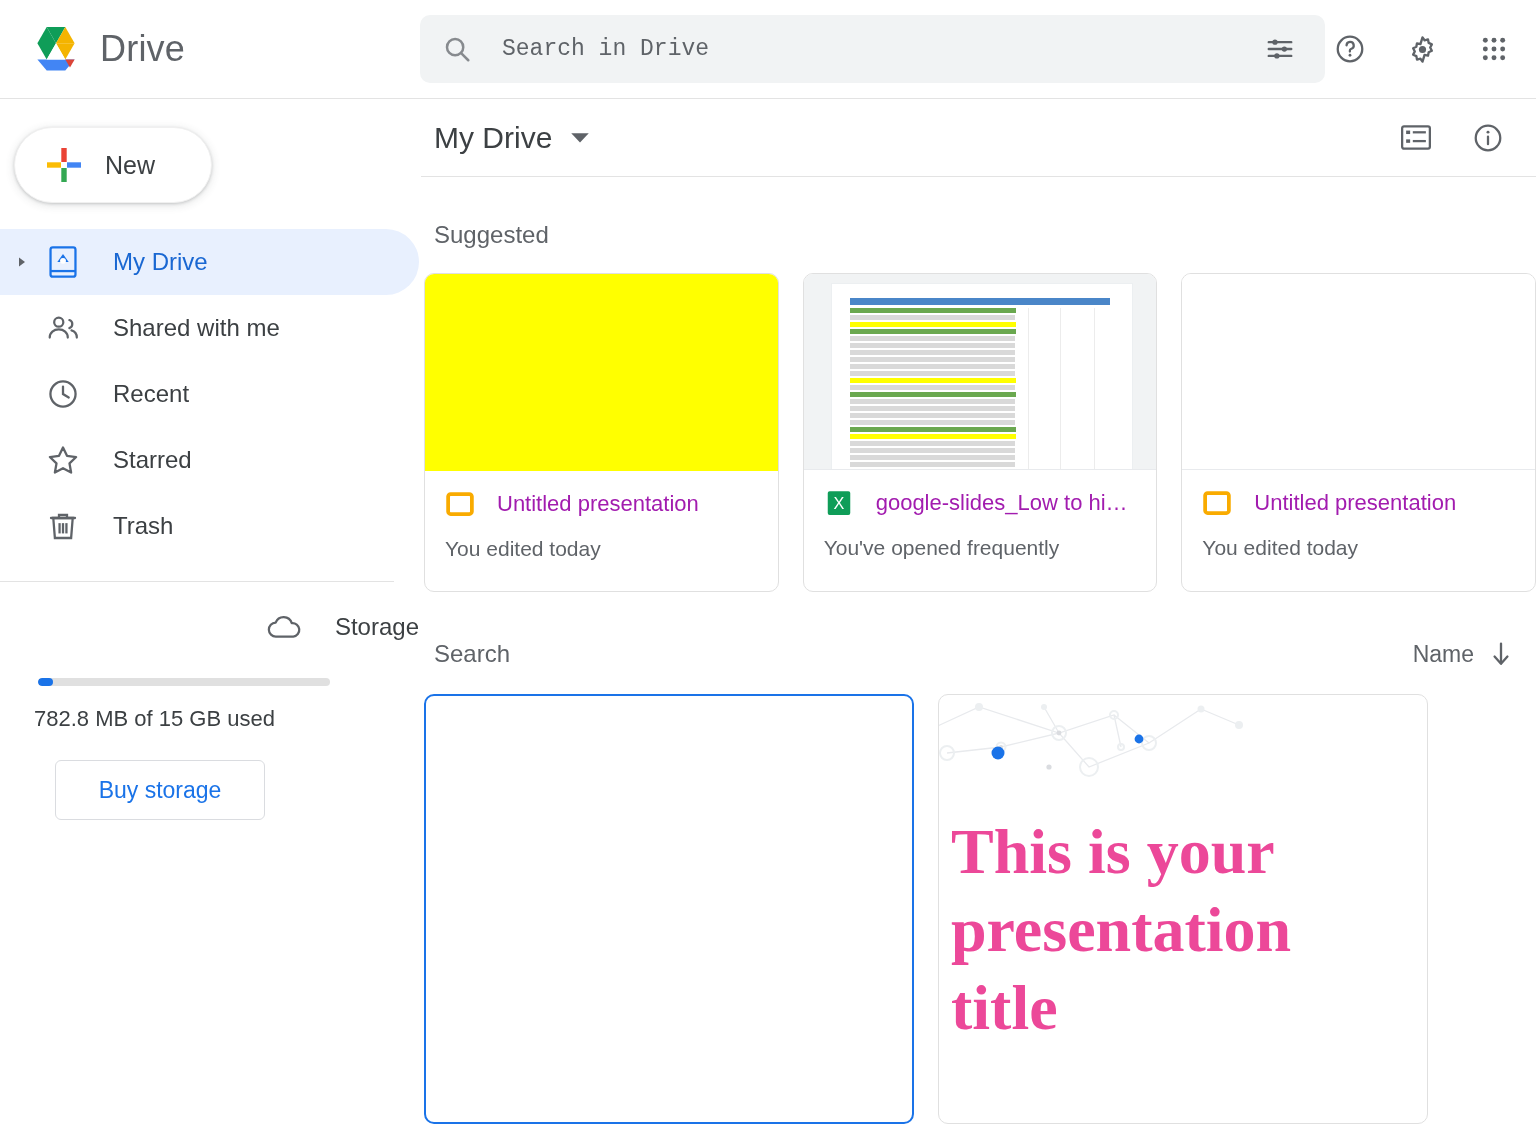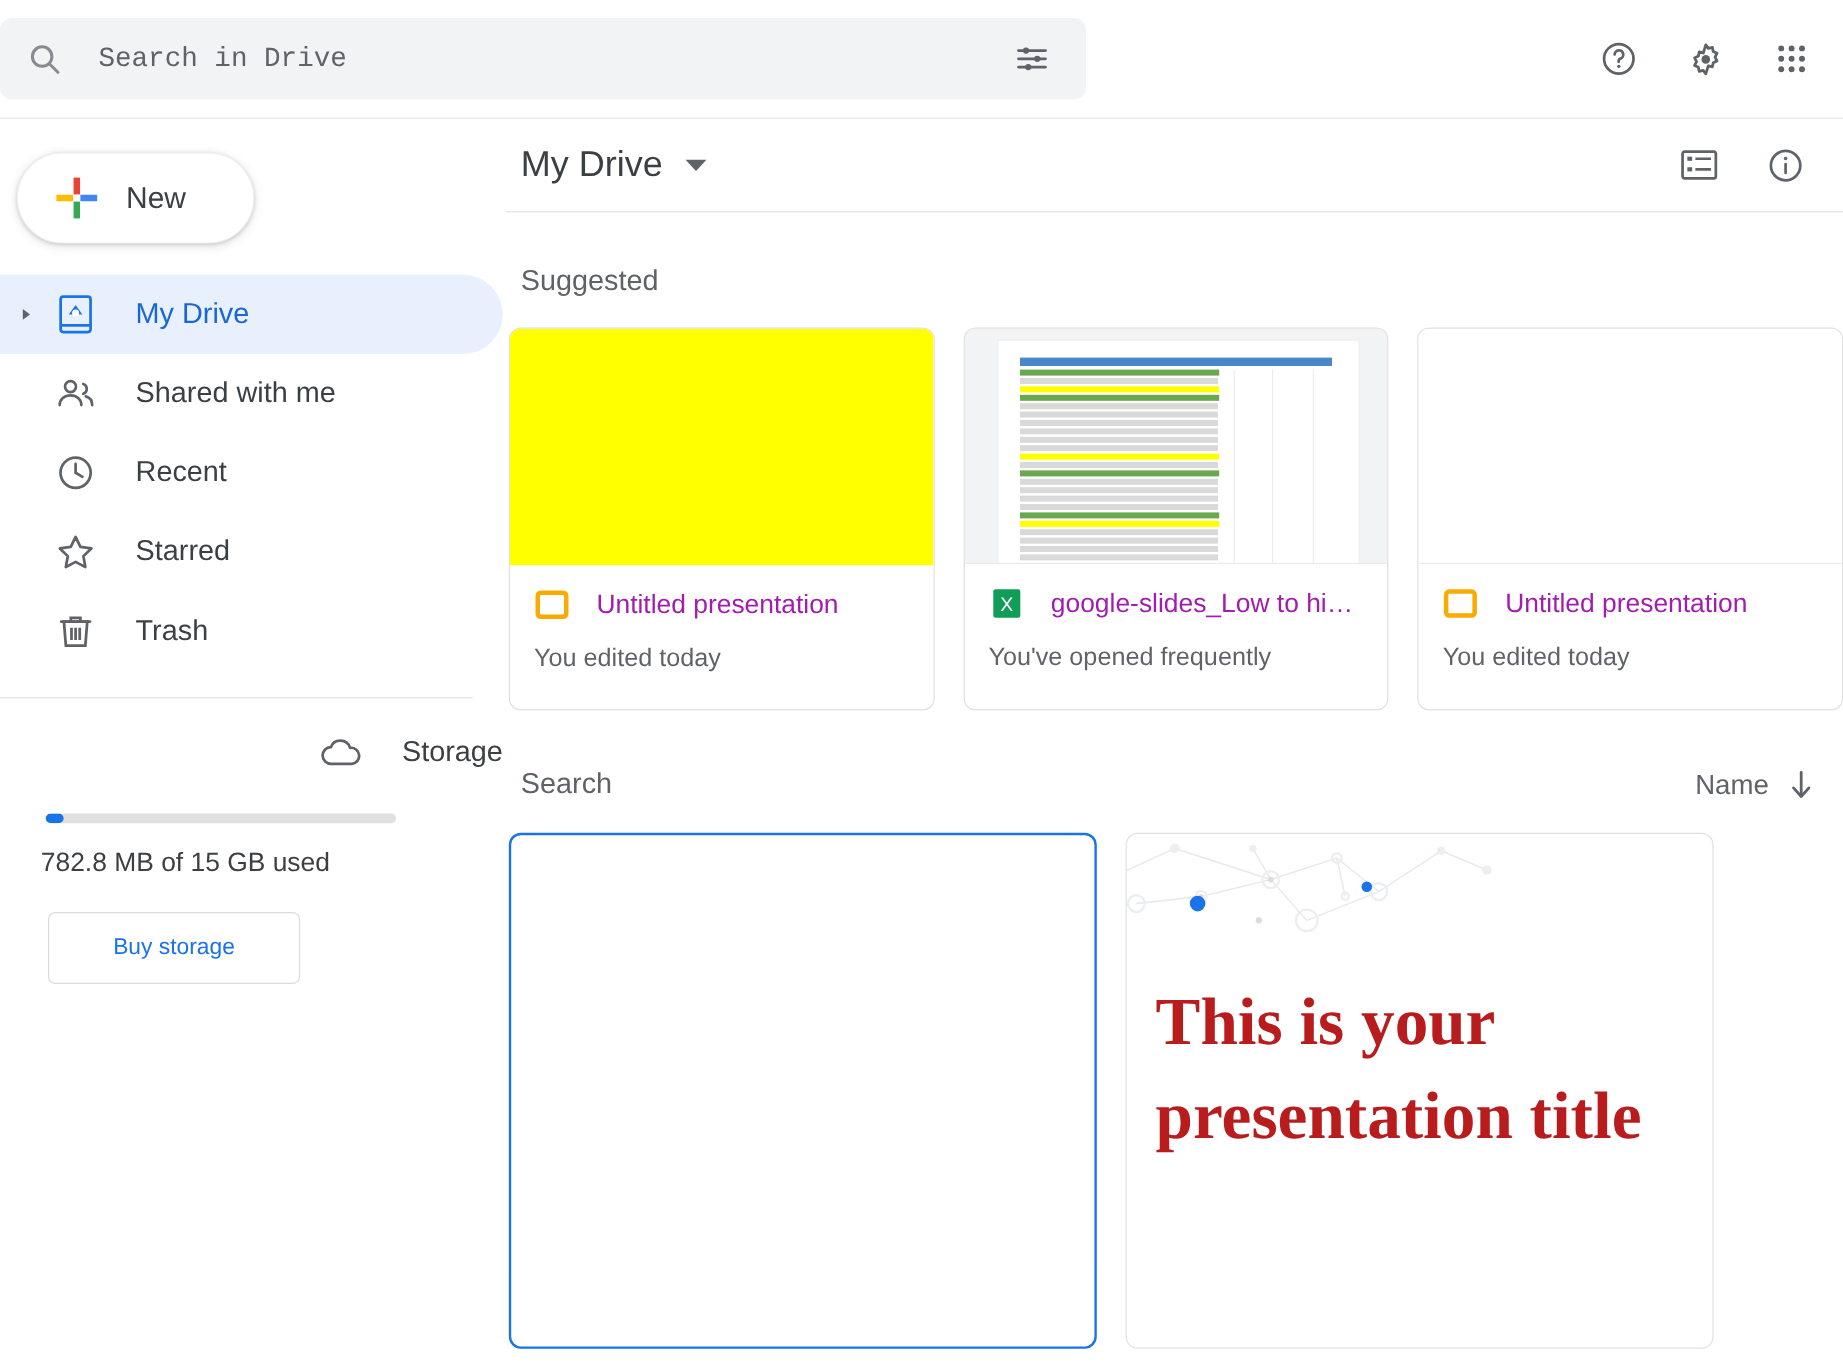--- a/index.html
+++ b/index.html
@@ -126,25 +126,25 @@
     width: 292px; height: 8px; border-radius: 4px;
     background: #e0e0e0;
     margin: 18px 0 0 38px; overflow: hidden;
   }
   .storage-fill { height: 8px; background: #1a73e8; border-radius: 4px; }
   .storage-text {
     font-size: 22px; color: #3c4043;
     margin: 20px 0 0 34px;
   }
   .buy-btn {
-    margin: 28px 0 0 40px;
+    margin: 28px 0 0 55px;
     width: 210px; height: 60px;
     border: 1px solid #dadce0; border-radius: 6px;
     background: #fff; color: #1a73e8;
-    font-size: 19px; font-family: "Liberation Sans", sans-serif;
+    font-size: 23px; font-family: "Liberation Sans", sans-serif;
     cursor: pointer;
   }
 
   
   .main {
     position: absolute; top: 99px; left: 421px;
     width: 1115px; height: 1044px;
     background: #fff; overflow: hidden;
   }
   .main-head {
@@ -224,32 +224,47 @@
   .files-grid { display: flex; gap: 24px; padding: 26px 0 0 3px; }
   .file-card {
     width: 490px; height: 430px;
     border: 1px solid #e0e0e0; border-radius: 10px;
     background: #fff; cursor: pointer;
     position: relative; overflow: hidden;
   }
   .file-card.selected { border: 2px solid #1a73e8; }
 
   .pres-title {
-    position: absolute; left: 24px; top: 118px;
+    position: absolute; left: 12px; top: 118px;
     width: 430px;
     font-family: "Liberation Serif", serif;
-    font-weight: bold; font-size: 56px; line-height: 78px;
-    color: #b91c1c;
+    font-weight: bold; font-size: 64px; line-height: 78px;
+    color: #ec4899;
   }
   .netgfx { position: absolute; left: 0; top: 0; width: 330px; height: 120px; }
 </style>
 </head>
 <body>
 
 <div class="header">
+  <div class="brand">
+    <span class="drive-logo">
+      <svg viewBox="0 0 56 50" width="56" height="50">
+        <polygon points="18.7,3 37.3,3 28,19.2" fill="#0f9d58"></polygon>
+        <polygon points="37.3,3 46.6,19.2 28,19.2" fill="#f4b400"></polygon>
+        <polygon points="46.6,19.2 37.3,35.4 28,19.2" fill="#f4b400"></polygon>
+        <polygon points="9.4,35.4 28,35.4 18.7,19.2" fill="#0f9d58" opacity="0"></polygon>
+        <polygon points="18.7,3 9.4,19.2 18.7,35.4 28,19.2" fill="#0f9d58"></polygon>
+        <polygon points="9.4,35.4 46.6,35.4 37.3,46.5 18.7,46.5" fill="#4285f4"></polygon>
+        <polygon points="37.3,35.4 46.6,35.4 42,43.4" fill="#db4437"></polygon>
+        <polygon points="18.7,35.4 28,19.2 37.3,35.4" fill="#ffffff"></polygon>
+      </svg>
+    </span>
+    <span class="brand-name">Drive</span>
+  </div>
 
   <div class="searchwrap">
     <span class="search-icon">
       <svg viewBox="0 0 24 24" width="30" height="30" fill="none" stroke="#5f6368" stroke-width="2">
         <circle cx="10.5" cy="10.5" r="6.5"></circle>
           <line x1="15.3" y1="15.3" x2="21" y2="21" stroke-linecap="round"></line>
       </svg>
     </span>
     <input class="search-input" value="" placeholder="Search in Drive" style="">
     <span class="tune-btn">

